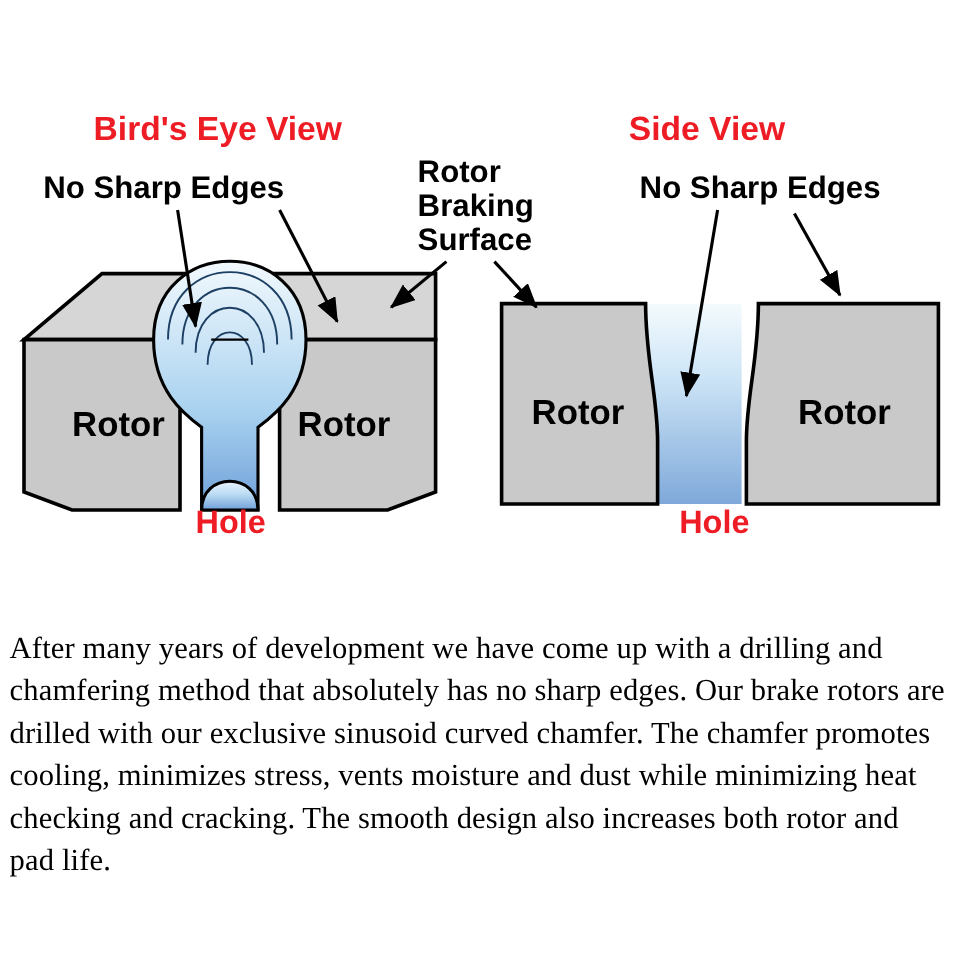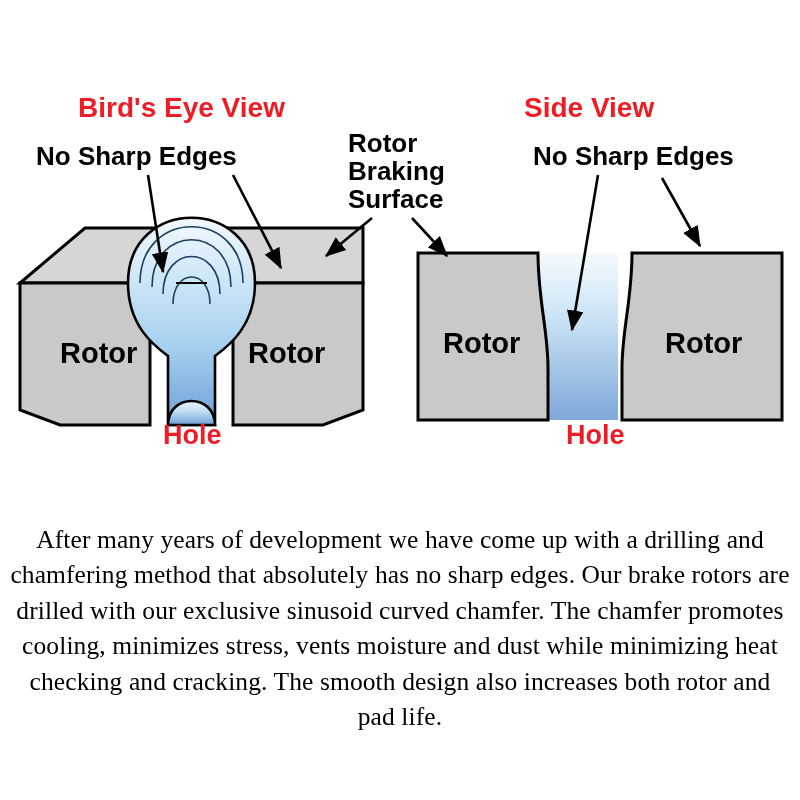--- a/index.html
+++ b/index.html
@@ -25,21 +25,20 @@
     left: 0;
     top: 0;
     width: 800px;
     height: 500px;
   }
   .caption {
     position: absolute;
     left: 8px;
     top: 522px;
     width: 784px;
-    text-align: center;
     font-family: "Liberation Serif", serif;
     font-size: 25.5px;
     line-height: 1.39;
     color: #000000;
     letter-spacing: 0.1px;
   }
   .ttl-red {
     font-family: "Liberation Sans", sans-serif;
     font-weight: bold;
     fill: #ee1c25;

